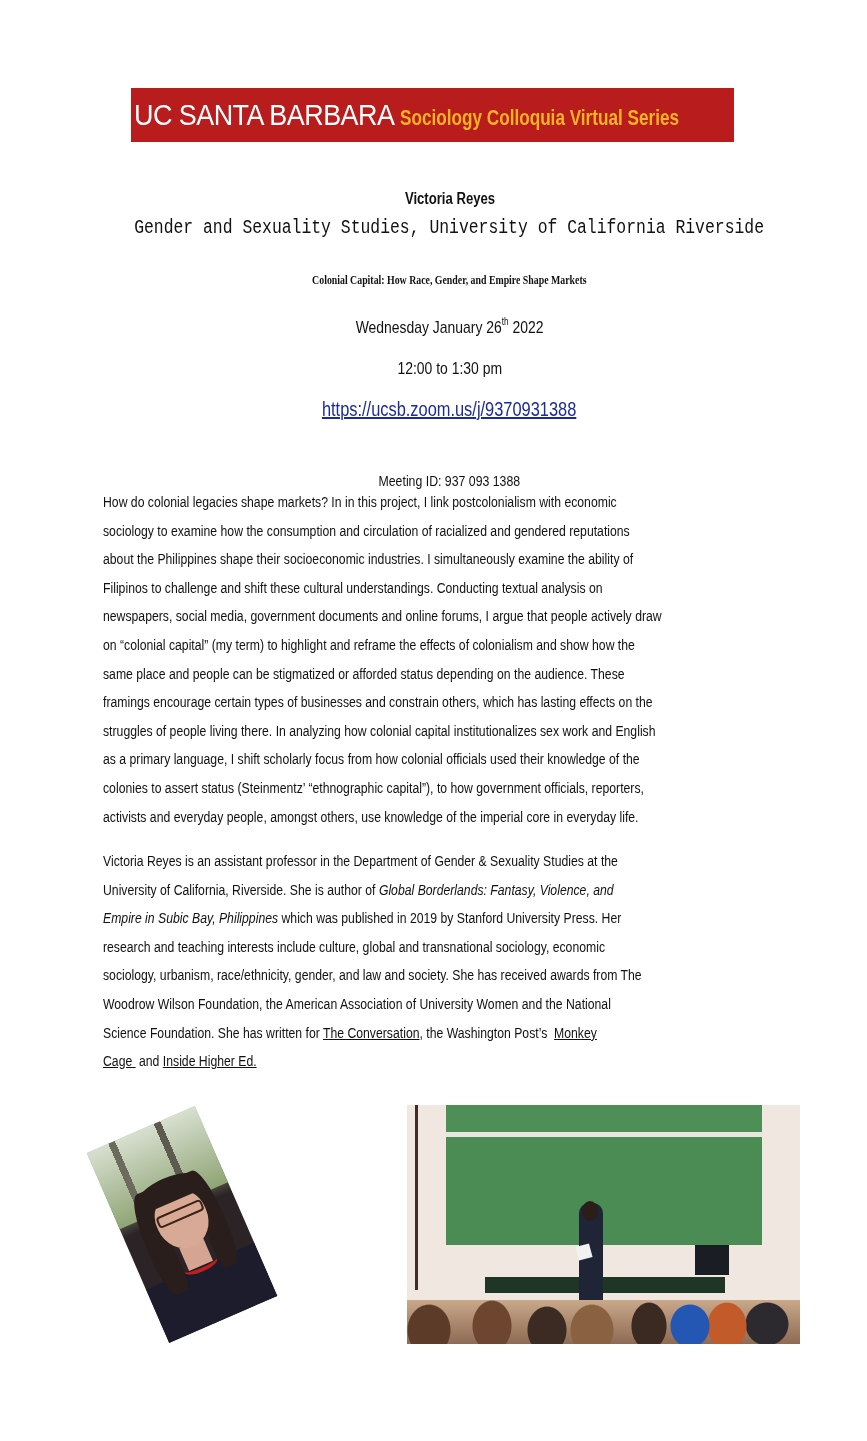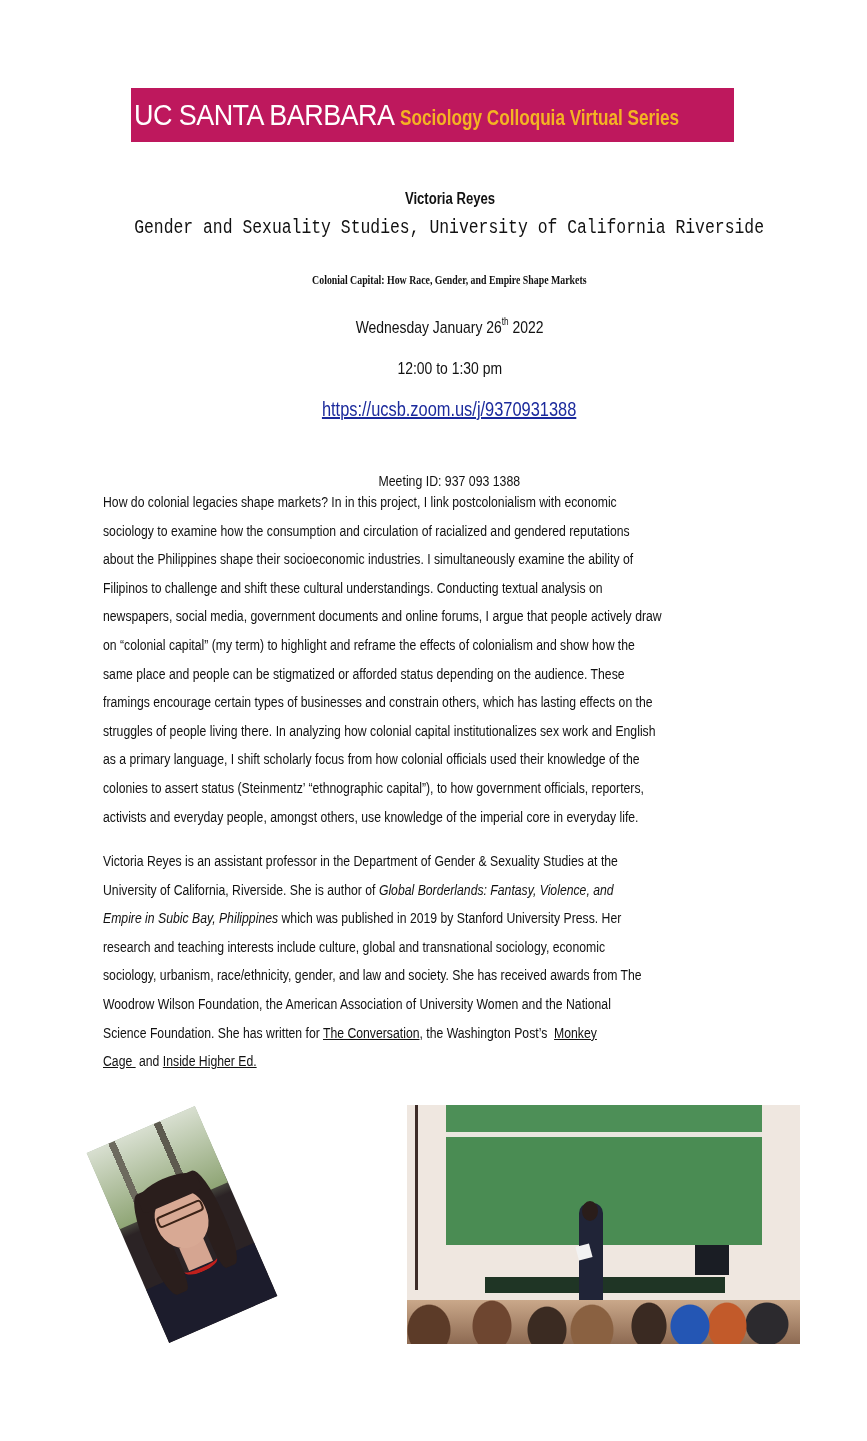--- a/index.html
+++ b/index.html
@@ -2,21 +2,21 @@
 <html><head>
 <meta charset="utf-8">
 <style>
   html, body { margin: 0; padding: 0; background: #ffffff; }
   body {
     width: 867px; height: 1441px; position: relative; overflow: hidden;
     font-family: "Liberation Sans", sans-serif; color: #111111;
   }
   .banner {
     position: absolute; left: 131px; top: 88px; width: 603px; height: 54px;
-    background: #be185d; display: flex; align-items: center;
+    background: #b91c1c; display: flex; align-items: center;
     white-space: nowrap; overflow: hidden;
   }
   .banner-main {
     color: #ffffff; font-size: 29px; font-weight: normal;
     margin-left: 3px; letter-spacing: -0.6px;
     display: inline-block; transform: scaleX(0.93); transform-origin: left center;
   }
   .banner-sub {
     color: #f4b323; font-size: 22px; font-weight: bold;
     display: inline-block; transform: scaleX(0.78); transform-origin: left center;

